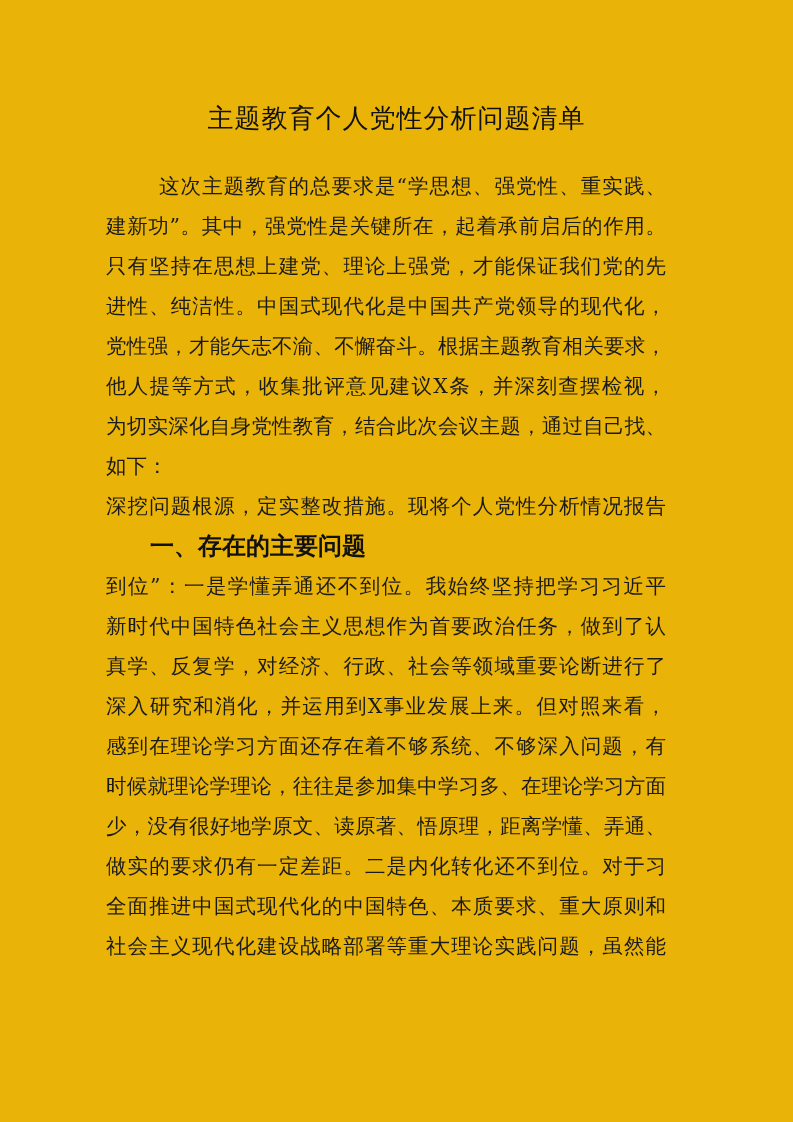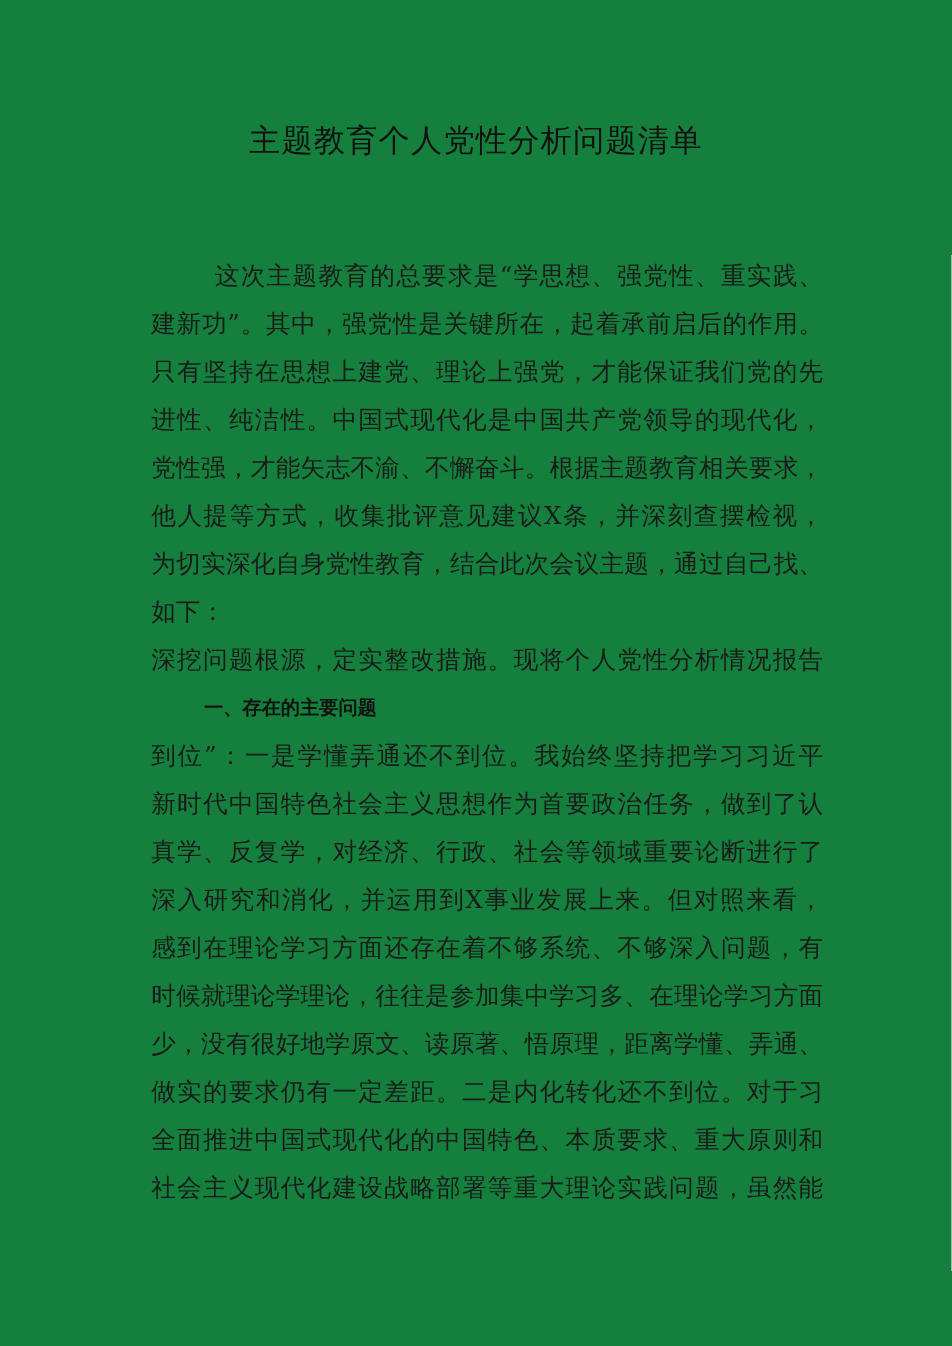--- a/index.html
+++ b/index.html
@@ -1,34 +1,34 @@
 <!DOCTYPE html>
 <html><head>
 <meta charset="utf-8">
 <style>
   html, body { margin: 0; padding: 0; background: #ffffff; }
   body { width: 793px; height: 1122px; position: relative; overflow: hidden; }
-  .page { position: absolute; left: 0; top: 0; width: 793px; height: 1122px; background: #15803d; text-decoration: underline; }
+  .page { position: absolute; left: 0; top: 0; width: 793px; height: 1122px; background: #eab308; }
   .title {
     position: absolute; left: 0; top: 98px; width: 793px; text-align: center;
     font-family: "DejaVu Sans", "Liberation Sans", sans-serif;
     font-size: 26px; letter-spacing: 1px; color: #111; line-height: 40px;
   }
   .body {
-    position: absolute; left: 126px; top: 166px; width: 560px;
+    position: absolute; left: 106px; top: 166px; width: 560px;
     font-family: "DejaVu Serif", "Liberation Serif", serif;
-    font-size: 20.5px; color: #1a1a1a; line-height: 40px; margin-top: 44px;
+    font-size: 20.5px; color: #1a1a1a; line-height: 40px;
   }
   .line { display: block; white-space: nowrap; text-align: justify; text-align-last: justify; height: 40px; }
   .line.last { text-align-last: left; }
   .line.indent { padding-left: 53px; }
   .heading {
     display: block; height: 40px; padding-left: 44px; white-space: nowrap;
     font-family: "DejaVu Sans", "Liberation Sans", sans-serif;
-    font-size: 16px; font-weight: bold; color: #111;
+    font-size: 24px; font-weight: bold; color: #111;
   }
 </style>
 </head>
 <body>
 
 <div class="page">
   <div class="title">主题教育个人党性分析问题清单</div>
 
   <div class="body">
     <span class="line indent">这次主题教育的总要求是“学思想、强党性、重实践、</span>

